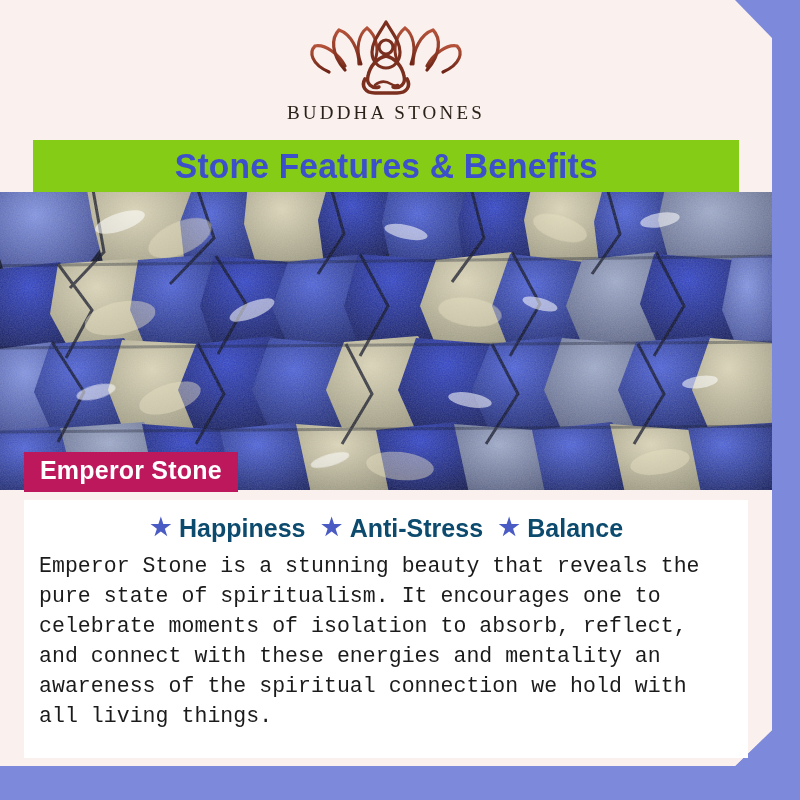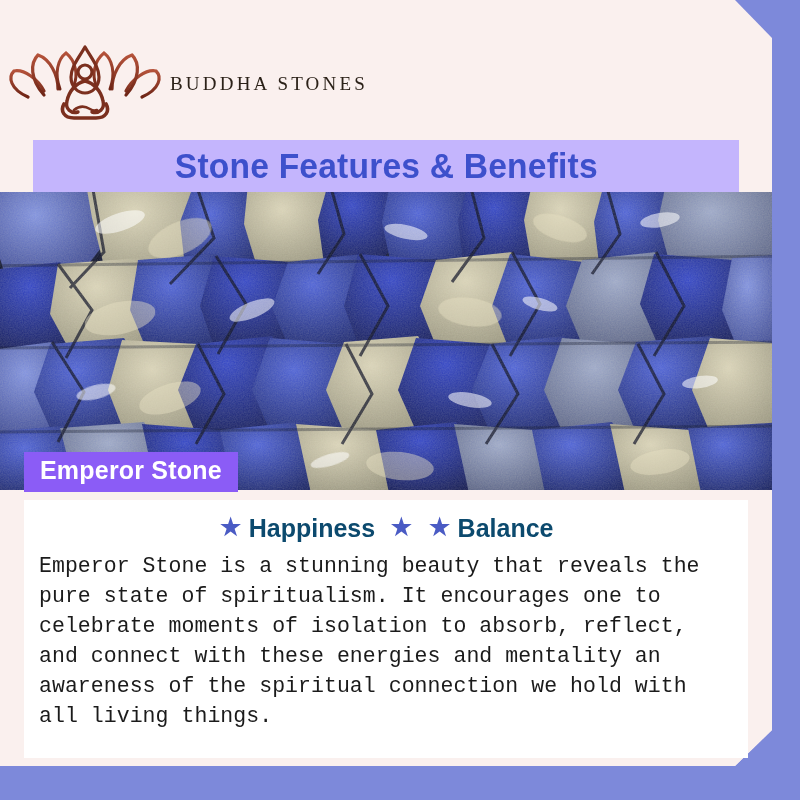--- a/index.html
+++ b/index.html
@@ -37,38 +37,38 @@
     left:0; top:495px; width:772px; height:271px;
     background:#faf0ee;
     z-index:1;
     clip-path: polygon(0 0, 772px 0, 772px 235px, 735px 271px, 0 271px);
   }
 
   
   .header {
     position:absolute; left:0; top:0; width:772px; height:148px;
     z-index:3;
-    display:flex; flex-direction:row; align-items:center; justify-content:flex-start;
+    display:flex; flex-direction:column; align-items:center; justify-content:flex-start;
     padding-top:16px;
   }
   .logo-mark { width:170px; height:82px; display:block; }
   .brand-name {
     margin-top:4px;
     font-family:"Liberation Serif", serif;
     font-size:19px;
     letter-spacing:3.2px;
     color:#2b2118;
     font-weight:400;
   }
 
   
   .title-bar {
     position:absolute; left:33px; top:140px;
     width:706px; height:52px;
-    background:#c4b5fd;
+    background:#84cc16;
     z-index:4;
     display:flex; align-items:center; justify-content:center;
   }
   .title-text {
     font-family:"Liberation Sans Narrow","Liberation Sans",sans-serif;
     font-weight:bold;
     font-size:35px;
     color:#3d50cc;
     letter-spacing:0.2px;
     transform:scaleX(0.96);
@@ -78,21 +78,21 @@
   
   .hero {
     position:absolute; left:0; top:192px; width:772px; height:298px;
     overflow:hidden; z-index:2;
     background:#101634;
   }
   .hero svg { display:block; width:772px; height:298px; }
 
   .stone-label {
     position:absolute; left:24px; top:452px;
-    background:#8b5cf6;
+    background:#be185d;
     color:#ffffff;
     padding:5px 16px 7px 16px;
     font-family:"Liberation Sans Narrow","Liberation Sans",sans-serif;
     font-weight:bold;
     font-size:25px;
     letter-spacing:0.2px;
     z-index:6;
     line-height:1.1;
     white-space:nowrap;
   }
@@ -312,20 +312,21 @@
 
 <div class="content-card">
 
   <div class="benefits">
     <div class="benefit">
       <span class="star">★</span>
       <span class="blabel">Happiness</span>
     </div>
     <div class="benefit">
       <span class="star">★</span>
+      <span class="blabel">Anti-Stress</span>
     </div>
     <div class="benefit">
       <span class="star">★</span>
       <span class="blabel">Balance</span>
     </div>
   </div>
 
   <div class="body-copy">
     <p>Emperor Stone is a stunning beauty that reveals the pure state of spiritualism. It encourages one to celebrate moments of isolation to absorb, reflect, and connect with these energies and mentality an awareness of the spiritual connection we hold with all living things.</p>
   </div>

